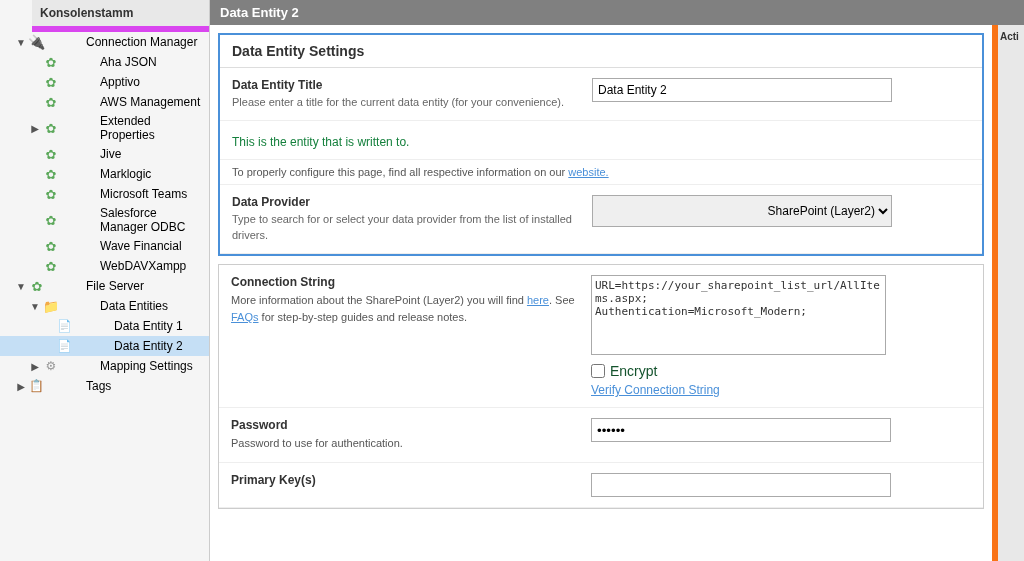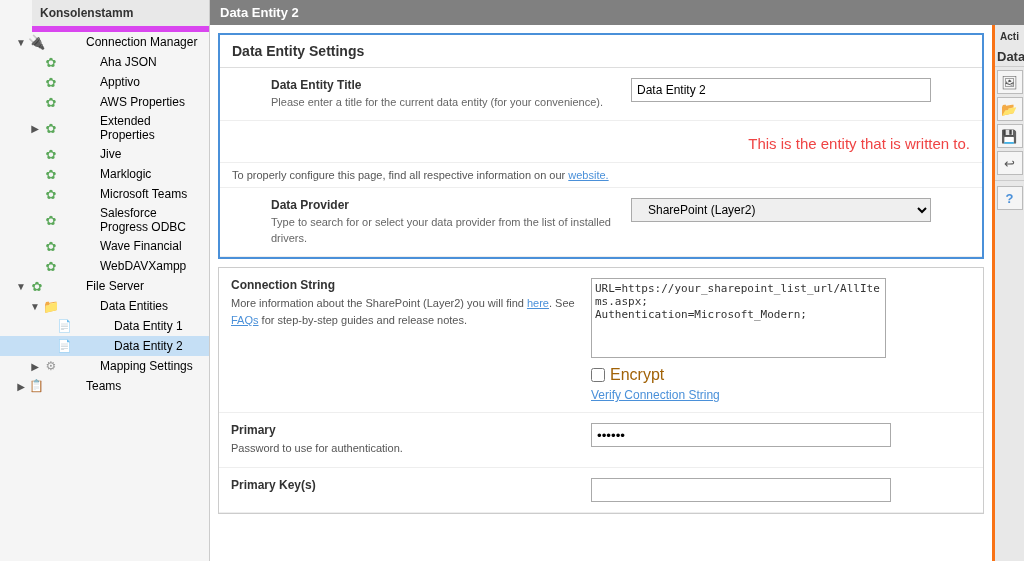--- a/index.html
+++ b/index.html
@@ -37,53 +37,53 @@
     
     .content-row { display: flex; flex: 1; overflow: hidden; }
 
     .content-area { flex: 1; overflow-y: auto; padding: 0; background: #fff; }
 
     
     .settings-panel { border: 2px solid #4a90d9; margin: 8px; padding: 0; }
     .settings-header { background: #fff; padding: 8px 12px; border-bottom: 1px solid #ddd; font-size: 14px; font-weight: bold; color: #333; }
 
     .settings-row { display: flex; align-items: flex-start; padding: 10px 12px; border-bottom: 1px solid #eee; }
-    .settings-label-col { width: 360px; flex-shrink: 0; margin-left: 39px; }
+    .settings-label-col { width: 360px; flex-shrink: 0; }
     .settings-label-col .field-title { font-weight: bold; font-size: 12px; color: #333; margin-bottom: 3px; }
     .settings-label-col .field-desc { font-size: 11px; color: #666; line-height: 1.4; }
     .settings-value-col { flex: 1; }
     .settings-value-col input[type="text"] { width: 300px; height: 24px; border: 1px solid #aaa; padding: 2px 5px; font-size: 12px; }
-    .entity-type-text { font-size: 15px; color: #ef4444; padding-top: 4px; text-align: right; }
+    .entity-type-text { font-size: 12px; color: #15803d; padding-top: 4px; }
 
     .info-row { padding: 6px 12px; font-size: 11px; color: #555; border-bottom: 1px solid #eee; }
     .info-row a { color: #4a90d9; text-decoration: underline; cursor: pointer; }
 
     .tags-text { font-size: 11px; color: #666; margin-top: 4px; }
 
     
-    .provider-select { width: 300px; height: 24px; border: 1px solid #aaa; font-size: 12px; padding: 1px 12px; }
+    .provider-select { width: 300px; height: 32px; border: 1px solid #aaa; font-size: 12px; padding: 1px 0; text-align: right; }
 
     
     .conn-panel { margin: 8px; padding: 0; border: 1px solid #ccc; background: #fff; }
     .conn-row { display: flex; align-items: flex-start; padding: 10px 12px; border-bottom: 1px solid #eee; }
     .conn-label-col { width: 360px; flex-shrink: 0; }
     .conn-label-col .field-title { font-weight: bold; font-size: 12px; color: #333; margin-bottom: 3px; }
     .conn-label-col .field-desc { font-size: 11px; color: #555; line-height: 1.5; }
     .conn-label-col .field-desc a { color: #4a90d9; text-decoration: underline; cursor: pointer; }
     .conn-value-col { flex: 1; }
     .conn-textarea { width: 295px; height: 80px; border: 1px solid #aaa; font-size: 11px; padding: 3px; resize: none; font-family: monospace; color: #333; }
     .encrypt-row { display: flex; align-items: center; margin-top: 5px; gap: 5px; }
     .encrypt-row input[type="checkbox"] { width: 14px; height: 14px; }
-    .encrypt-row label { font-size: 16px; color: #a16207; }
+    .encrypt-row label { font-size: 14px; color: #14532d; }
     .verify-link { color: #4a90d9; text-decoration: underline; font-size: 12px; cursor: pointer; display: block; margin-top: 4px; }
 
     .password-input { width: 300px; height: 24px; border: 1px solid #aaa; padding: 2px 5px; }
 
     
-    .right-panel { width: 32px; background: #e8e8e8; border-left: 3px solid #f97316; display: flex; flex-direction: column; align-items: center; padding-top: 4px; gap: 3px; flex-shrink: 0; }
+    .right-panel { width: 32px; background: #e8e8e8; border-left: 6px solid #f97316; display: flex; flex-direction: row; align-items: flex-start; padding-top: 4px; gap: 3px; flex-shrink: 0; }
     .right-btn { width: 26px; height: 24px; border: 1px solid #bbb; background: #f5f5f5; cursor: pointer; display: flex; align-items: center; justify-content: center; font-size: 13px; color: #555; }
     .separator-h { width: 100%; height: 1px; background: #ccc; margin: 2px 0; }
     .acti-label { font-size: 10px; font-weight: bold; color: #333; writing-mode: horizontal-tb; padding: 2px; text-align: center; }
     .data-label { font-size: 13px; font-weight: bold; color: #333; writing-mode: horizontal-tb; padding: 2px; text-align: center; border-bottom: 1px solid #ccc; width: 100%; }
 
     select { appearance: auto; }
   </style>
 </head>
 <body>
 
@@ -106,21 +106,21 @@
 
     <div class="tree-item indent2">
       <span class="tree-toggle"></span>
       <span class="tree-icon icon-plugin">✿</span>
       <span class="tree-label">Apptivo</span>
     </div>
 
     <div class="tree-item indent2">
       <span class="tree-toggle"></span>
       <span class="tree-icon icon-plugin">✿</span>
-      <span class="tree-label">AWS Properties</span>
+      <span class="tree-label">AWS Management</span>
     </div>
 
     <div class="tree-item indent2">
       <span class="tree-toggle">▶</span>
       <span class="tree-icon icon-plugin">✿</span>
       <span class="tree-label">Extended Properties</span>
     </div>
 
     <div class="tree-item indent2">
       <span class="tree-toggle"></span>
@@ -136,21 +136,21 @@
 
     <div class="tree-item indent2">
       <span class="tree-toggle"></span>
       <span class="tree-icon icon-plugin">✿</span>
       <span class="tree-label">Microsoft Teams</span>
     </div>
 
     <div class="tree-item indent2">
       <span class="tree-toggle"></span>
       <span class="tree-icon icon-plugin">✿</span>
-      <span class="tree-label">Salesforce Progress ODBC</span>
+      <span class="tree-label">Salesforce Manager ODBC</span>
     </div>
 
     <div class="tree-item indent2">
       <span class="tree-toggle"></span>
       <span class="tree-icon icon-plugin">✿</span>
       <span class="tree-label">Wave Financial</span>
     </div>
 
     <div class="tree-item indent2">
       <span class="tree-toggle"></span>
@@ -184,21 +184,21 @@
 
     <div class="tree-item indent2">
       <span class="tree-toggle">▶</span>
       <span class="tree-icon icon-mapping">⚙</span>
       <span class="tree-label">Mapping Settings</span>
     </div>
 
     <div class="tree-item indent1">
       <span class="tree-toggle">▶</span>
       <span class="tree-icon icon-logs">📋</span>
-      <span class="tree-label">Teams</span>
+      <span class="tree-label">Tags</span>
     </div>
   </div>
 
   <div class="main-area">
     <div class="title-bar">
       <span>Data Entity 2</span>
     </div>
 
     <div class="content-row">
       <div class="content-area">
@@ -257,21 +257,21 @@
               <div class="encrypt-row">
                 <input type="checkbox" id="encrypt-cb" style="">
                 <label for="encrypt-cb">Encrypt</label>
               </div>
               <a class="verify-link">Verify Connection String</a>
             </div>
           </div>
 
           <div class="conn-row">
             <div class="conn-label-col">
-              <div class="field-title">Primary</div>
+              <div class="field-title">Password</div>
               <div class="field-desc">Password to use for authentication.</div>
             </div>
             <div class="conn-value-col">
               <input type="password" class="password-input" value="123456" style="">
             </div>
           </div>
 
           <div class="conn-row">
             <div class="conn-label-col">
               <div class="field-title">Primary Key(s)</div>

